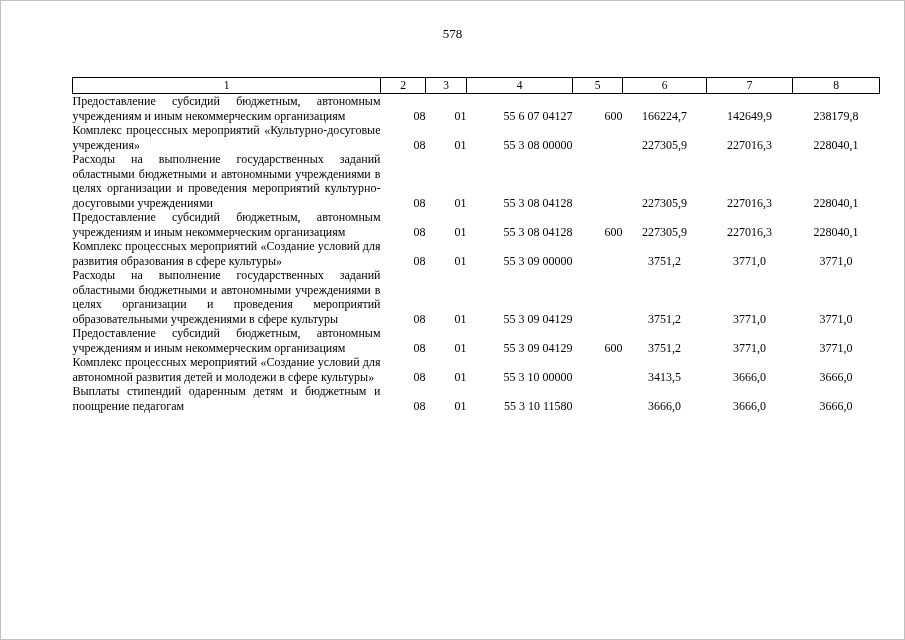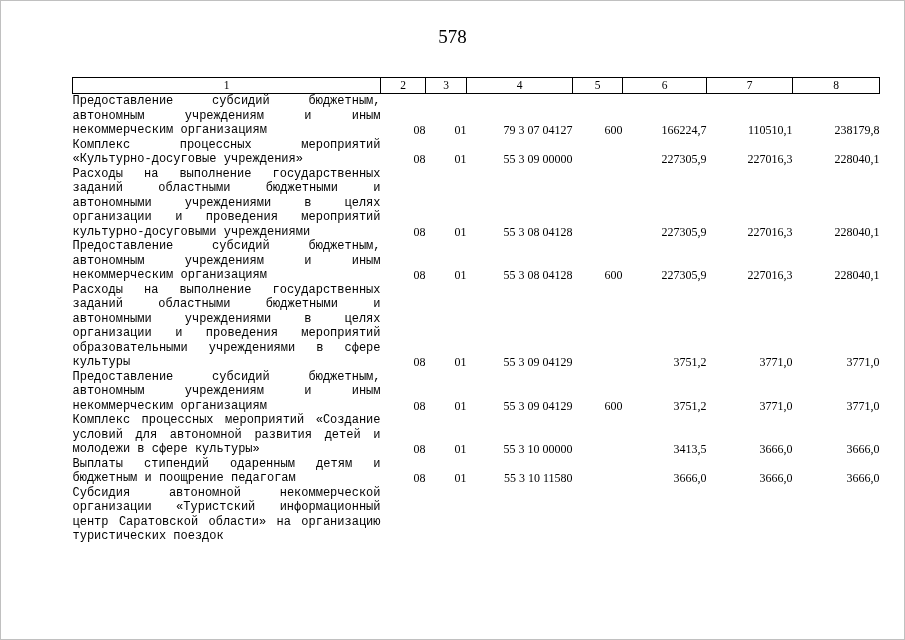--- a/index.html
+++ b/index.html
@@ -16,21 +16,21 @@
     border: 1px solid #c0c0c0;
     background: #ffffff;
     overflow: hidden;
   }
   .page-number {
     position: absolute;
     top: 25px;
     left: 0;
     width: 100%;
     text-align: center;
-    font-size: 19px;
+    font-size: 13px;
     color: #000;
   }
   table.budget-table {
     position: absolute;
     left: 71px;
     top: 76px;
     width: 807px;
     border-collapse: collapse;
     table-layout: fixed;
     font-size: 12px;
@@ -46,24 +46,23 @@
   }
   table.budget-table tbody td {
     vertical-align: bottom;
     padding: 0;
     line-height: 14.5px;
     word-wrap: break-word;
   }
   td.c1 {
     text-align: justify;
     padding: 0 4px 0 10px;
-    font-family: Liberation Mono, monospace;
   }
   td.c2, td.c3, td.c4, td.c5 { text-align: right; }
-  td.c6, td.c7, td.c8 { text-align: right; padding-right: 3px; }
+  td.c6, td.c7, td.c8 { text-align: center; padding-right: 3px; }
 </style>
 </head>
 <body>
 
 <div class="page">
 
   <div class="page-number">578</div>
 
   <table class="budget-table">
     <colgroup>
@@ -86,31 +85,31 @@
         <th>6</th>
         <th>7</th>
         <th>8</th>
       </tr>
     </thead>
     <tbody id="table-body">
         <tr>
     <td class="c1">Предоставление субсидий бюджетным, автономным учреждениям и иным некоммерческим организаци­ям</td>
     <td class="c2">08</td>
     <td class="c3">01</td>
-    <td class="c4">79 3 07 04127</td>
+    <td class="c4">55 6 07 04127</td>
     <td class="c5">600</td>
     <td class="c6">166224,7</td>
-    <td class="c7">110510,1</td>
+    <td class="c7">142649,9</td>
     <td class="c8">238179,8</td>
   </tr>
         <tr>
     <td class="c1">Комплекс процессных мероприятий «Культурно-досуговые учреждения»</td>
     <td class="c2">08</td>
     <td class="c3">01</td>
-    <td class="c4">55 3 09 00000</td>
+    <td class="c4">55 3 08 00000</td>
     <td class="c5"></td>
     <td class="c6">227305,9</td>
     <td class="c7">227016,3</td>
     <td class="c8">228040,1</td>
   </tr>
         <tr>
     <td class="c1">Расходы на выполнение государственных заданий областными бюджетными и автономными учрежде­ниями в целях организации и проведения меропри­ятий культурно-досуговыми учреждениями</td>
     <td class="c2">08</td>
     <td class="c3">01</td>
     <td class="c4">55 3 08 04128</td>
@@ -121,20 +120,30 @@
   </tr>
         <tr>
     <td class="c1">Предоставление субсидий бюджетным, автономным учреждениям и иным некоммерческим организаци­ям</td>
     <td class="c2">08</td>
     <td class="c3">01</td>
     <td class="c4">55 3 08 04128</td>
     <td class="c5">600</td>
     <td class="c6">227305,9</td>
     <td class="c7">227016,3</td>
     <td class="c8">228040,1</td>
+  </tr>
+        <tr>
+    <td class="c1">Комплекс процессных мероприятий «Создание условий для развития образования в сфере культу­ры»</td>
+    <td class="c2">08</td>
+    <td class="c3">01</td>
+    <td class="c4">55 3 09 00000</td>
+    <td class="c5"></td>
+    <td class="c6">3751,2</td>
+    <td class="c7">3771,0</td>
+    <td class="c8">3771,0</td>
   </tr>
         <tr>
     <td class="c1">Расходы на выполнение государственных заданий областными бюджетными и автономными учрежде­ниями в целях организации и проведения мероприя­тий образовательными учреждениями в сфере куль­туры</td>
     <td class="c2">08</td>
     <td class="c3">01</td>
     <td class="c4">55 3 09 04129</td>
     <td class="c5"></td>
     <td class="c6">3751,2</td>
     <td class="c7">3771,0</td>
     <td class="c8">3771,0</td>
@@ -162,26 +171,16 @@
         <tr>
     <td class="c1">Выплаты стипендий одаренным детям и бюджетным и поощрение педагогам</td>
     <td class="c2">08</td>
     <td class="c3">01</td>
     <td class="c4">55 3 10 11580</td>
     <td class="c5"></td>
     <td class="c6">3666,0</td>
     <td class="c7">3666,0</td>
     <td class="c8">3666,0</td>
   </tr>
-        <tr>
-    <td class="c1">Субсидия автономной некоммерческой организации «Туристский информационный центр Саратовской области» на организацию туристических поездок</td>
-    <td class="c2"></td>
-    <td class="c3"></td>
-    <td class="c4"></td>
-    <td class="c5"></td>
-    <td class="c6"></td>
-    <td class="c7"></td>
-    <td class="c8"></td>
-  </tr>
       </tbody>
   </table>
 
 </div>
 
 </body></html>

